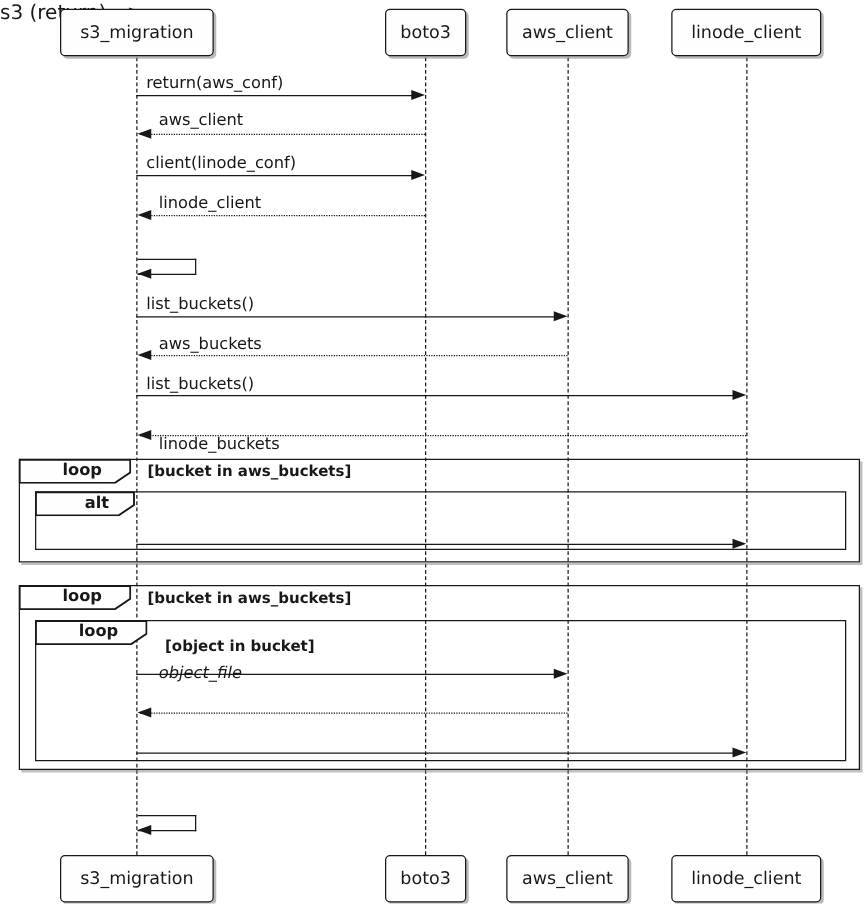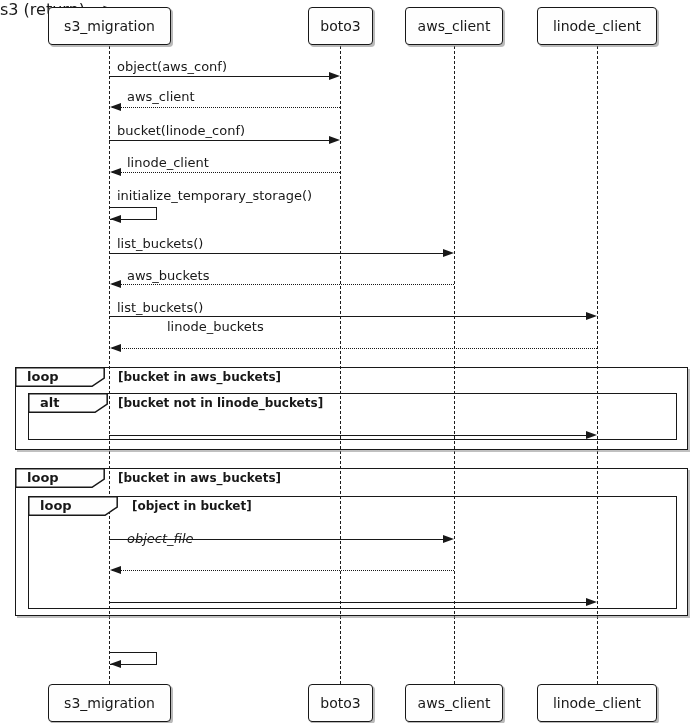--- a/index.html
+++ b/index.html
@@ -25,21 +25,21 @@
   .arrow.dotted{border-top:1.2px dotted #181818;}
   .head-r{position:absolute;width:0;height:0;
     border-left:11px solid #181818;border-top:4.5px solid transparent;border-bottom:4.5px solid transparent;}
   .head-l{position:absolute;width:0;height:0;
     border-right:11px solid #181818;border-top:4.5px solid transparent;border-bottom:4.5px solid transparent;}
   .selfmsg{position:absolute;box-sizing:border-box;width:47px;height:13px;
     border:1.4px solid #181818;border-left:none;}
   .frame{position:absolute;box-sizing:border-box;border:1.5px solid #181818;
     background:transparent;box-shadow:2px 2px 0 rgba(130,130,130,.5);}
   .pent{position:absolute;}
-  .pent-label{position:absolute;top:2px;left:12px;width:74%;text-align:left;
+  .pent-label{position:absolute;top:2px;left:0;width:74%;text-align:right;
     font-size:13px;font-weight:bold;white-space:nowrap;}
   .cond{position:absolute;font-size:12px;font-weight:bold;white-space:nowrap;line-height:14px;}
 </style>
 </head>
 <body>
 
 <div id="canvas">
 
   
   <div class="lifeline" style="left:109px;"></div>
@@ -61,80 +61,78 @@
     <div class="pent-label">loop</div>
   </div>
   <div class="cond" style="left:118px;top:370px;">[bucket in aws_buckets]</div>
 
   <div class="pent" style="left:28px;top:393px;width:80px;height:20px;">
     <svg width="80" height="20">
         <path d="M0.75,0.75 H79.2 V11 L67,19.3 H0.75 Z" fill="#fefefe" stroke="#181818" stroke-width="1.5"></path>
       </svg>
     <div class="pent-label">alt</div>
   </div>
-  <div class="cond" style="left:118px;top:396px;">[bucket not in linode_buckets]</div>
 
   <div class="pent" style="left:15px;top:468px;width:90px;height:20px;">
     <svg width="90" height="20">
         <path d="M0.75,0.75 H89.2 V11 L77,19.3 H0.75 Z" fill="#fefefe" stroke="#181818" stroke-width="1.5"></path>
       </svg>
     <div class="pent-label">loop</div>
   </div>
   <div class="cond" style="left:118px;top:471px;">[bucket in aws_buckets]</div>
 
   <div class="pent" style="left:28px;top:496px;width:90px;height:20px;">
     <svg width="90" height="20">
         <path d="M0.75,0.75 H89.2 V11 L77,19.3 H0.75 Z" fill="#fefefe" stroke="#181818" stroke-width="1.5"></path>
       </svg>
     <div class="pent-label">loop</div>
   </div>
-  <div class="cond" style="left:132px;top:499px;">[object in bucket]</div>
+  <div class="cond" style="left:132px;top:510px;">[object in bucket]</div>
 
   
-  <div class="msg-label" style="left:117px;top:60px;">object(aws_conf)</div>
+  <div class="msg-label" style="left:117px;top:60px;">return(aws_conf)</div>
   <div class="arrow" style="left:109px;top:76px;width:222px;"></div>
   <div class="head-r" style="left:329px;top:72px;"></div>
 
   s3 (return) --&gt;
   <div class="msg-label" style="left:127px;top:90px;">aws_client</div>
   <div class="arrow dotted" style="left:112px;top:107px;width:228px;"></div>
   <div class="head-l" style="left:110px;top:103px;"></div>
 
   
-  <div class="msg-label" style="left:117px;top:124px;">bucket(linode_conf)</div>
+  <div class="msg-label" style="left:117px;top:124px;">client(linode_conf)</div>
   <div class="arrow" style="left:109px;top:140px;width:222px;"></div>
   <div class="head-r" style="left:329px;top:136px;"></div>
 
   
   <div class="msg-label" style="left:127px;top:156px;">linode_client</div>
   <div class="arrow dotted" style="left:112px;top:172px;width:228px;"></div>
   <div class="head-l" style="left:110px;top:168px;"></div>
 
   
-  <div class="msg-label" style="left:117px;top:189px;">initialize_temporary_storage()</div>
   <div class="selfmsg" style="left:110px;top:207px;"></div>
   <div class="head-l" style="left:110px;top:215px;"></div>
 
   
   <div class="msg-label" style="left:117px;top:237px;">list_buckets()</div>
   <div class="arrow" style="left:109px;top:253px;width:336px;"></div>
   <div class="head-r" style="left:443px;top:249px;"></div>
 
   
   <div class="msg-label" style="left:127px;top:269px;">aws_buckets</div>
   <div class="arrow dotted" style="left:112px;top:284px;width:342px;"></div>
   <div class="head-l" style="left:110px;top:280px;"></div>
 
   
   <div class="msg-label" style="left:117px;top:301px;">list_buckets()</div>
   <div class="arrow" style="left:109px;top:316px;width:479px;"></div>
   <div class="head-r" style="left:586px;top:312px;"></div>
 
   
-  <div class="msg-label" style="left:127px;top:320px;margin-left:40px;">linode_buckets</div>
+  <div class="msg-label" style="left:127px;top:349px;">linode_buckets</div>
   <div class="arrow dotted" style="left:112px;top:348px;width:485px;"></div>
   <div class="head-l" style="left:110px;top:344px;"></div>
 
   
   <div class="arrow" style="left:109px;top:435px;width:479px;"></div>
   <div class="head-r" style="left:586px;top:431px;"></div>
 
   
   <div class="arrow" style="left:109px;top:539px;width:336px;"></div>
   <div class="head-r" style="left:443px;top:535px;"></div>

